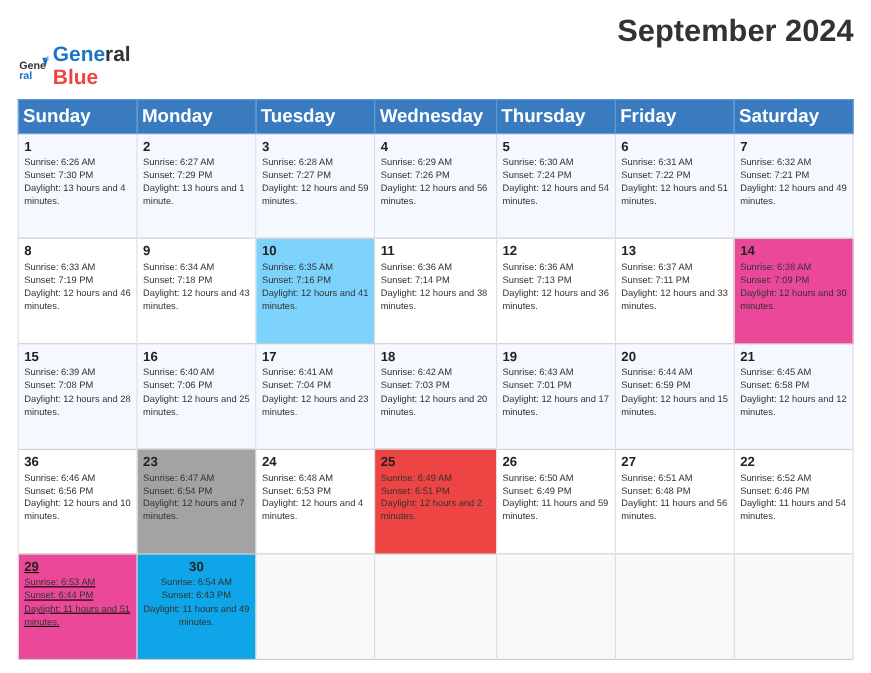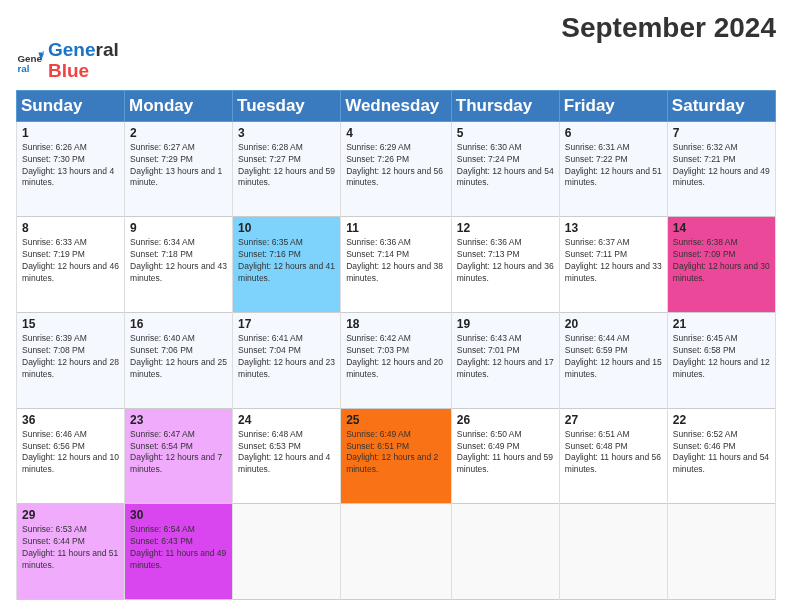--- a/index.html
+++ b/index.html
@@ -225,51 +225,51 @@
           <td style="background: rgb(245, 249, 255);">
             <span class="day-number">21</span>
         <div class="day-info">Sunrise: 6:45 AM<br>Sunset: 6:58 PM<br>Daylight: 12 hours and 12 minutes.</div>
           </td>
         </tr>
         <tr>
           <td style="background: rgb(255, 255, 255);">
             <span class="day-number">36</span>
         <div class="day-info">Sunrise: 6:46 AM<br>Sunset: 6:56 PM<br>Daylight: 12 hours and 10 minutes.</div>
           </td>
-          <td style="background: #f0abfc;">
+          <td style="background: #a3a3a3;">
             <span class="day-number">23</span>
         <div class="day-info">Sunrise: 6:47 AM<br>Sunset: 6:54 PM<br>Daylight: 12 hours and 7 minutes.</div>
           </td>
           <td style="background: rgb(255, 255, 255);">
             <span class="day-number">24</span>
         <div class="day-info">Sunrise: 6:48 AM<br>Sunset: 6:53 PM<br>Daylight: 12 hours and 4 minutes.</div>
           </td>
-          <td style="background: #f97316; margin-top: 20px;">
+          <td style="background: #ef4444; margin-top: 20px;">
             <span class="day-number">25</span>
         <div class="day-info">Sunrise: 6:49 AM<br>Sunset: 6:51 PM<br>Daylight: 12 hours and 2 minutes.</div>
           </td>
           <td style="background: rgb(255, 255, 255);">
             <span class="day-number">26</span>
         <div class="day-info">Sunrise: 6:50 AM<br>Sunset: 6:49 PM<br>Daylight: 11 hours and 59 minutes.</div>
           </td>
           <td style="background: rgb(255, 255, 255);">
             <span class="day-number">27</span>
         <div class="day-info">Sunrise: 6:51 AM<br>Sunset: 6:48 PM<br>Daylight: 11 hours and 56 minutes.</div>
           </td>
           <td style="background: rgb(255, 255, 255);">
             <span class="day-number">22</span>
         <div class="day-info">Sunrise: 6:52 AM<br>Sunset: 6:46 PM<br>Daylight: 11 hours and 54 minutes.</div>
           </td>
         </tr>
         <tr>
-          <td style="background: #f0abfc;">
+          <td style="background: #ec4899; text-decoration: underline;">
             <span class="day-number">29</span>
         <div class="day-info">Sunrise: 6:53 AM<br>Sunset: 6:44 PM<br>Daylight: 11 hours and 51 minutes.</div>
           </td>
-          <td style="background: #d946ef;">
+          <td style="background: #0ea5e9; text-align: center;">
             <span class="day-number">30</span>
         <div class="day-info">Sunrise: 6:54 AM<br>Sunset: 6:43 PM<br>Daylight: 11 hours and 49 minutes.</div>
           </td>
           <td class="empty-cell" style="background: rgb(245, 249, 255);"></td>
           <td class="empty-cell" style="background: rgb(245, 249, 255);"></td>
           <td class="empty-cell" style="background: rgb(245, 249, 255);"></td>
           <td class="empty-cell" style="background: rgb(245, 249, 255);"></td>
           <td class="empty-cell" style="background: rgb(245, 249, 255);"></td>
         </tr>
       </tbody>

